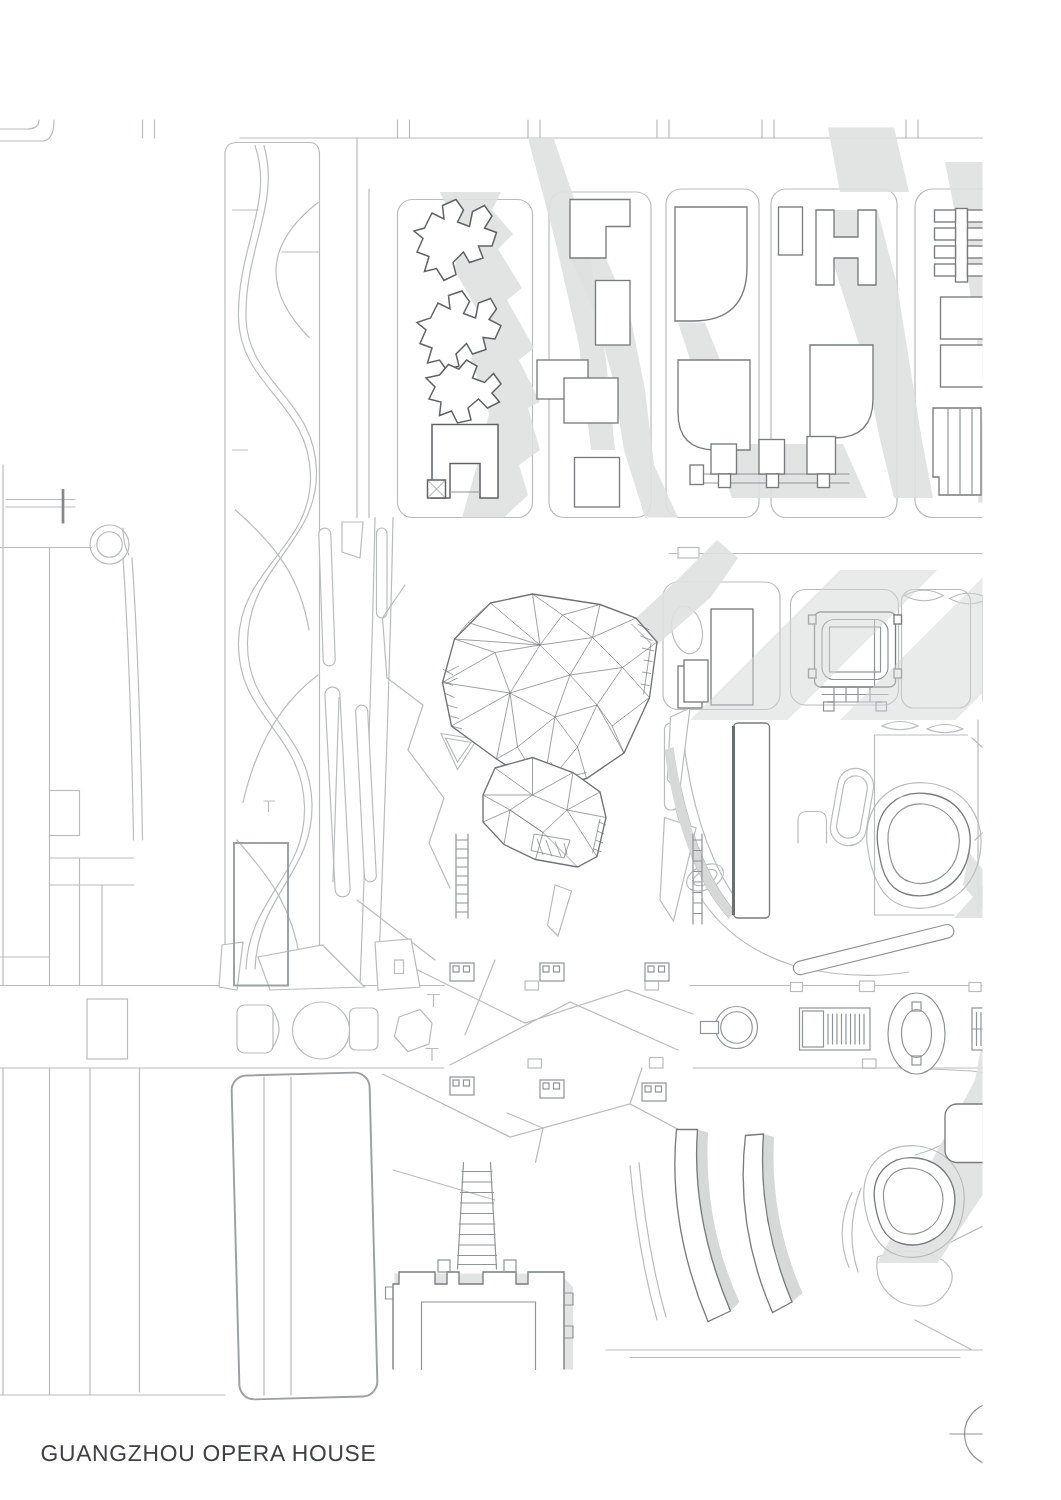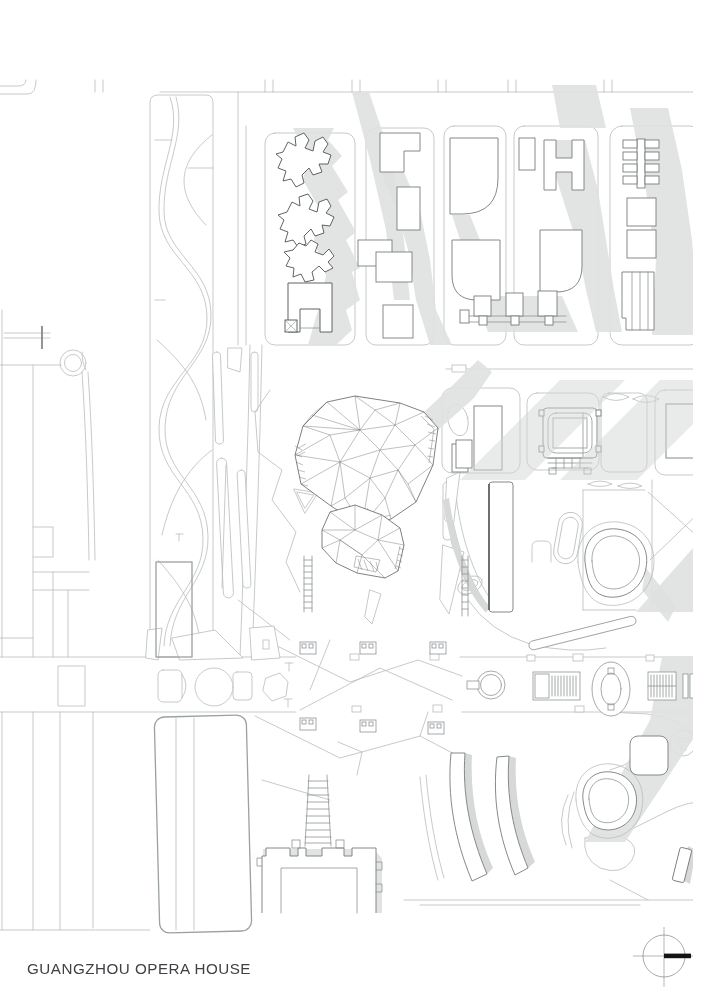--- a/index.html
+++ b/index.html
@@ -1,17 +1,17 @@
 <!DOCTYPE html>
 <html style="--road: #b9bcbd; --road2: #9ba0a2; --bld: #787c7e; --bldd: #5f6365; --mesh: #6f7375; --det: #8f9496; --shadow: #dfe0e0; --shadow2: #d4d5d5; --shadow3: #d7d8d8; --text: #3e4043; --needle: #141414;"><head>
 <meta charset="utf-8">
 <style>
   html,body{margin:0;padding:0;background:#fff;}
   #plan-wrap{position:relative;width:655px;height:1000px;background:#fff;overflow:hidden;
-             font-family:"Liberation Sans", sans-serif;padding-left:38px;}
+             font-family:"Liberation Sans", sans-serif;}
   svg{position:absolute;left:0;top:0;}
   .rd{stroke:var(--road);stroke-width:.8;fill:none;stroke-linecap:round;}
   .rd2{stroke:var(--road2);stroke-width:1.3;fill:none;stroke-linecap:round;}
   .shu{fill:var(--shadow);fill-opacity:.9;stroke:none;}
   .shu2{fill:var(--shadow3);stroke:none;}
   .bld{fill:#fff;stroke:var(--bld);stroke-width:.9;}
   .bldd{fill:#fff;stroke:var(--bldd);stroke-width:1;}
   .op{fill:#fff;stroke:var(--mesh);stroke-width:.9;}
   .mesh{stroke:var(--mesh);stroke-width:.45;fill:none;}
   .det{stroke:var(--det);stroke-width:.8;fill:none;stroke-linecap:round;}

